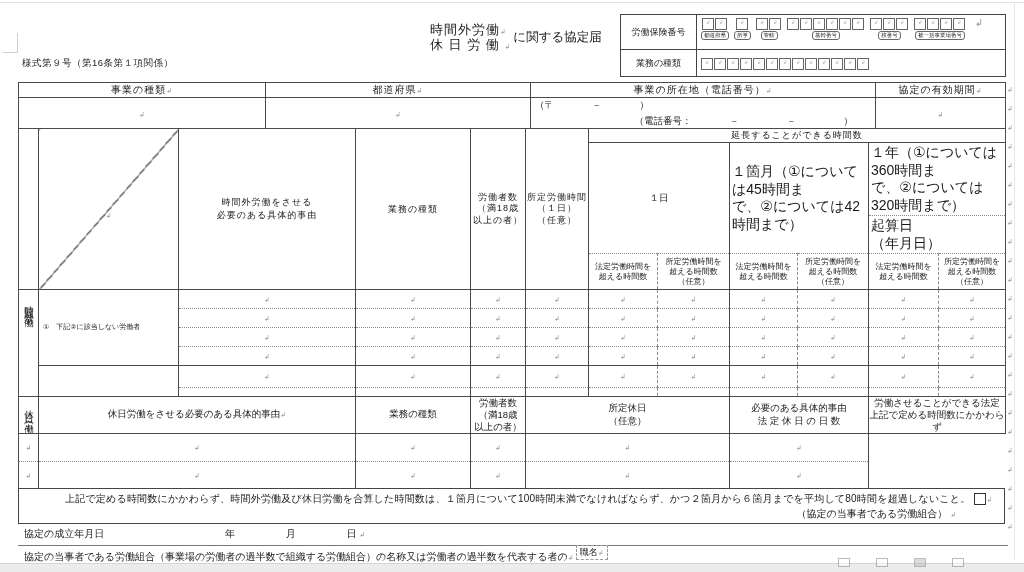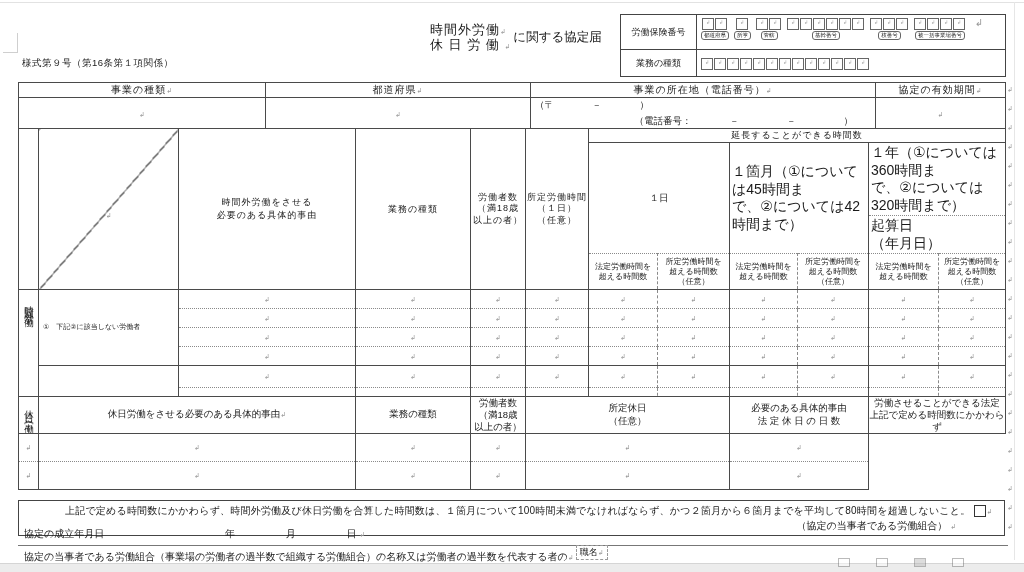--- a/index.html
+++ b/index.html
@@ -72,21 +72,21 @@
             letter-spacing:3px; margin:8px auto 0 auto; }
   .vlabel.hd { letter-spacing:5px; margin-top:5px; }
   .rowlab { text-align:left; font-size:9.5px; padding-left:4px; line-height:1.5; }
   .t-ot tbody.gen td { font-size:7px; }
 
   .t-hd { left:18px; top:396px; width:987px; }
   .t-hd .hrow td { height:34px; font-size:9.5px; }
   .t-hd .brow td { height:28px; font-size:7px; }
 
   
-  .note { position:absolute; left:18px; top:500px; width:987px; border:1px solid #444;
+  .note { position:absolute; left:18px; top:488px; width:987px; border:1px solid #444;
           font-size:10px; padding:3px 8px 2px 8px; background:#fff; }
   .note-line1 { display:flex; align-items:center; }
   .note-text { padding-left:38px; letter-spacing:0.2px; }
   .checkbox { display:inline-block; width:12px; height:12px; border:1px solid #333;
               margin-left:4px; flex:none; }
   .note-line2 { text-align:right; padding-right:40px; margin-top:1px; }
 
   .est-line { position:absolute; left:24px; top:527px; font-size:10px; }
   .est-line .sp1 { display:inline-block; width:118px; }
   .est-line .sp2 { display:inline-block; width:48px; }

